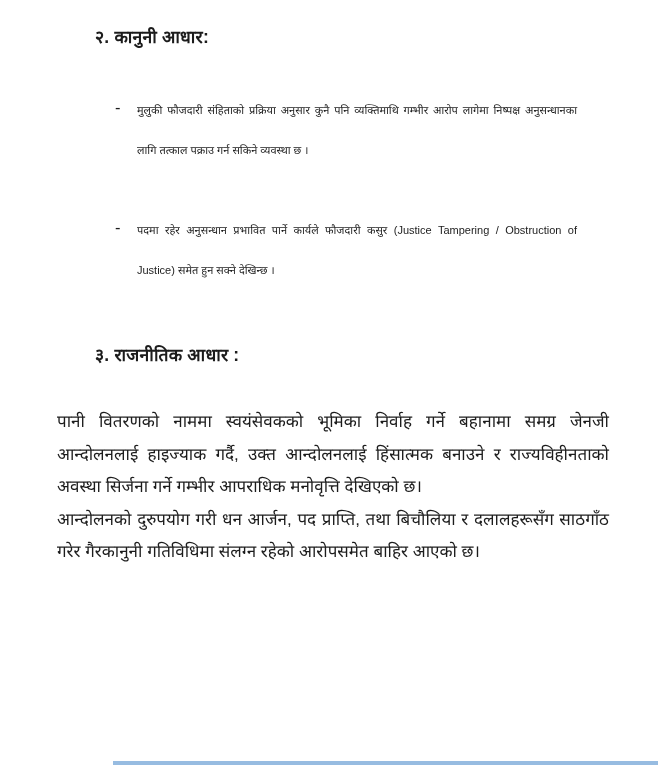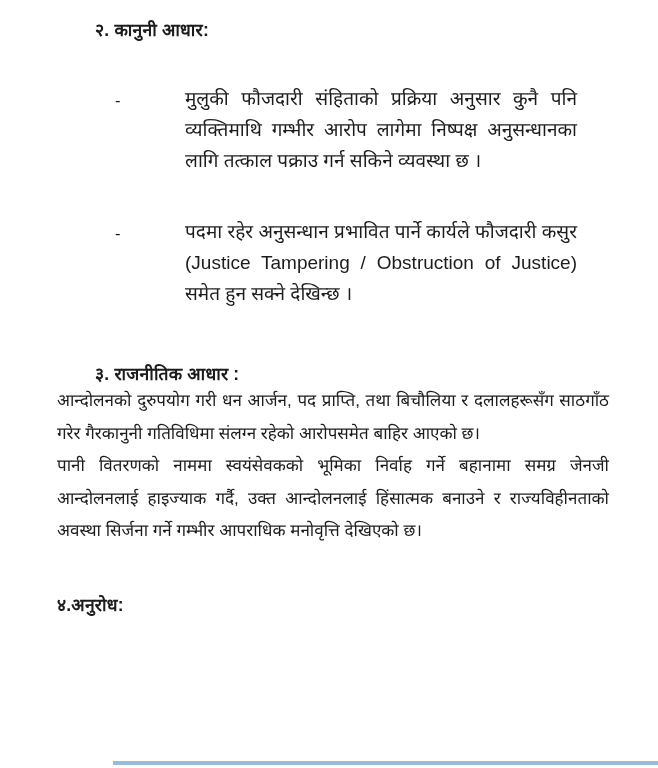--- a/index.html
+++ b/index.html
@@ -9,49 +9,48 @@
   }
   .page {
     position: relative;
     width: 658px;
     height: 768px;
     background: #ffffff;
     overflow: hidden;
     font-family: "Liberation Sans", "DejaVu Sans", sans-serif;
     color: #1c1c1c;
     box-sizing: border-box;
-    padding-top: 17px;
+    padding-top: 24px;
   }
   .heading {
     font-weight: bold;
     font-size: 17.5px;
     margin: 0 0 0 95px;
     letter-spacing: 0.2px;
   }
   .heading-2 { margin-bottom: 42px; }
-  .heading-3 { margin-top: 52px; }
+  .heading-3 { margin-top: 52px; margin-bottom: 40px; }
   .heading-4 { margin-top: 44px; margin-left: 57px; }
   .bullet-item {
     display: flex;
     margin-left: 115px;
     width: 462px;
   }
   .bullet-item + .bullet-item { margin-top: 40px; }
   .bullet-marker {
     flex: 0 0 22px;
     font-size: 16.5px;
     line-height: 34px;
   }
   .bullet-text {
     flex: 1 1 auto;
-    font-size: 19px;
-    line-height: 31px;
+    font-size: 11px;
+    line-height: 40px;
     text-align: justify;
     text-align-last: left;
-    margin-left: 48px;
   }
   .body-paragraph {
     margin: 0 0 0 57px;
     width: 552px;
     font-size: 17px;
     line-height: 32.5px;
     text-align: justify;
     text-align-last: left;
   }
   .bottom-bar {
@@ -75,22 +74,21 @@
     <span class="bullet-text">मुलुकी फौजदारी संहिताको प्रक्रिया अनुसार कुनै पनि व्यक्तिमाथि गम्भीर आरोप लागेमा निष्पक्ष अनुसन्धानका लागि तत्काल पक्राउ गर्न सकिने व्यवस्था छ ।</span>
   </div>
 
   <div class="bullet-item">
     <span class="bullet-marker">-</span>
     <span class="bullet-text">पदमा रहेर अनुसन्धान प्रभावित पार्ने कार्यले फौजदारी कसुर (Justice Tampering / Obstruction of Justice) समेत हुन सक्ने देखिन्छ ।</span>
   </div>
 
   <div class="heading heading-3">३. राजनीतिक आधार :</div>
 
+  <p class="body-paragraph">पानी वितरणको नाममा स्वयंसेवकको भूमिका निर्वाह गर्ने बहानामा समग्र जेनजी आन्दोलनलाई हाइज्याक गर्दै, उक्त आन्दोलनलाई हिंसात्मक बनाउने र राज्यविहीनताको अवस्था सिर्जना गर्ने गम्भीर आपराधिक मनोवृत्ति देखिएको छ।</p>
+
   <p class="body-paragraph">आन्दोलनको दुरुपयोग गरी धन आर्जन, पद प्राप्ति, तथा बिचौलिया र दलालहरूसँग साठगाँठ गरेर गैरकानुनी गतिविधिमा संलग्न रहेको आरोपसमेत बाहिर आएको छ।</p>
 
-  <p class="body-paragraph">पानी वितरणको नाममा स्वयंसेवकको भूमिका निर्वाह गर्ने बहानामा समग्र जेनजी आन्दोलनलाई हाइज्याक गर्दै, उक्त आन्दोलनलाई हिंसात्मक बनाउने र राज्यविहीनताको अवस्था सिर्जना गर्ने गम्भीर आपराधिक मनोवृत्ति देखिएको छ।</p>
 
-
-  <div class="heading heading-4">४.अनुरोध:</div>
 
   <div class="bottom-bar"></div>
 
 </div>
 
 </body></html>

